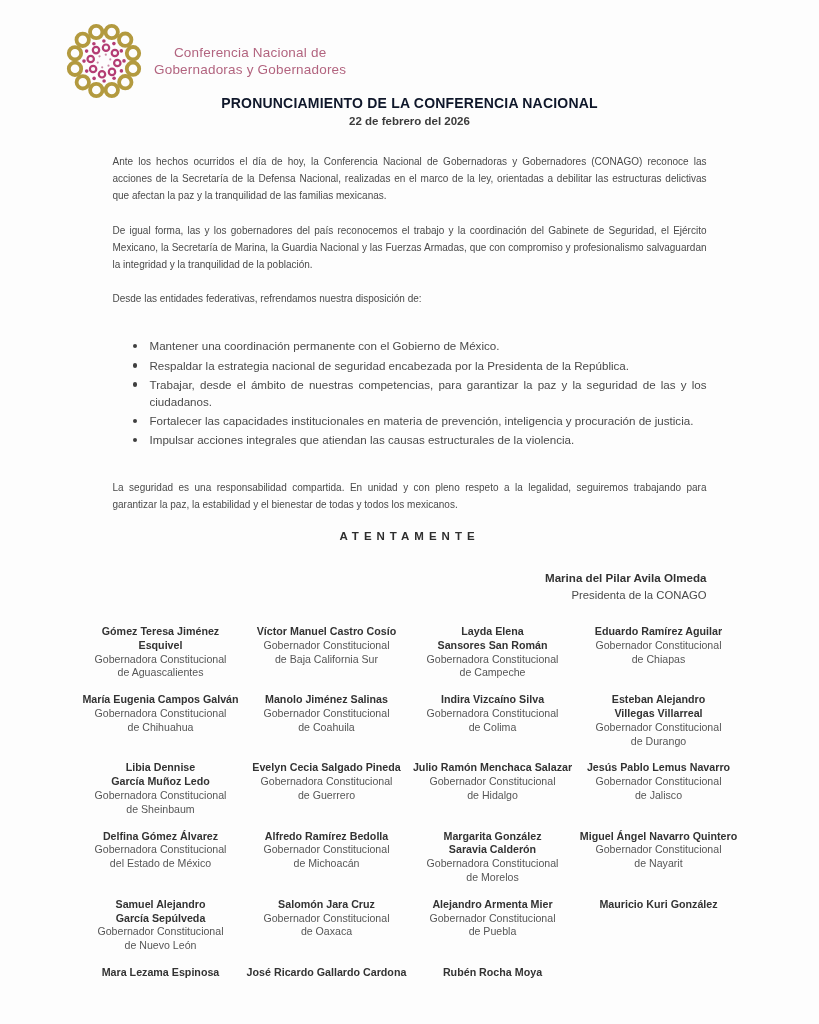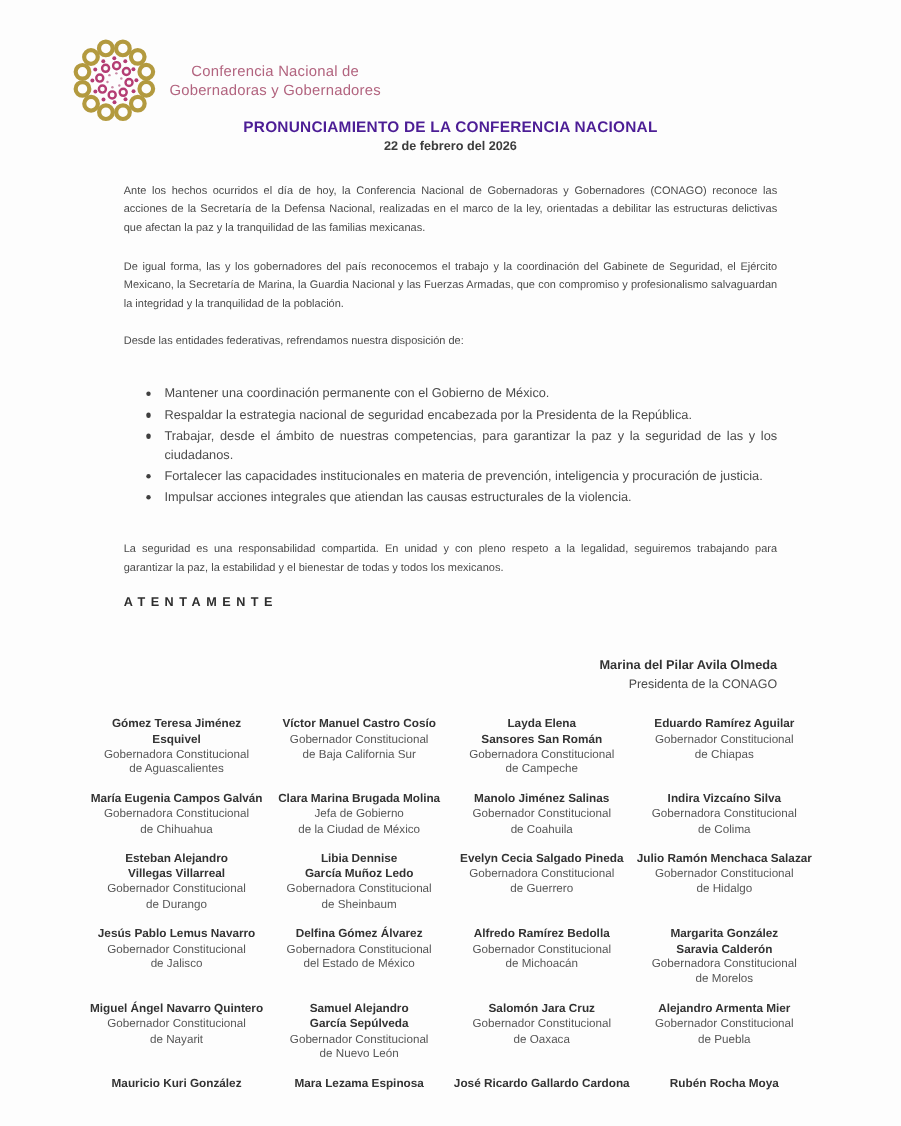--- a/index.html
+++ b/index.html
@@ -1,44 +1,44 @@
 <!DOCTYPE html>
 <html><head>
 <meta charset="utf-8">
 <style>
   * { margin: 0; padding: 0; box-sizing: border-box; }
   html, body { background: #ffffff; }
   body { width: 819px; height: 1024px; position: relative; overflow: hidden;
          font-family: "Liberation Sans", sans-serif; }
-  .page { width: 819px; height: 1024px; background: #fdfdfd; padding-top: 28px; }
+  .page { width: 819px; height: 1024px; background: #fdfdfd; padding-top: 16px; }
 
   
   .logo-row { display: flex; align-items: center; margin-left: 58px; height: 90px; }
   .logo-mark { width: 92px; height: 90px; flex: 0 0 auto; }
   .logo-text { margin-left: 4px; text-align: center; color: #b2647f;
                font-size: 13.5px; line-height: 17px; letter-spacing: .2px; }
 
   
   .title-block { text-align: center; margin-top: -12px; }
-  .title-line { font-weight: bold; color: #4c1d95; font-size: 14px; line-height: 18px; letter-spacing: .2px; }
+  .title-line { font-weight: bold; color: #0f172a; font-size: 14px; line-height: 18px; letter-spacing: .2px; }
   .doc-date { font-weight: bold; color: #3c3c3c; font-size: 11.5px; margin-top: 3px; }
 
   
   .body-text { width: 594px; margin: 26px auto 0 auto; color: #4a4a4a; }
   .para { font-size: 10px; line-height: 17.2px; text-align: justify; margin-bottom: 17px; }
   .list-intro { margin-bottom: 30px; }
   ul.commitments { list-style: none; margin: 0 0 16px 0; padding: 0 0 0 20px; }
   ul.commitments li { position: relative; padding-left: 17px; font-size: 11.6px;
                       line-height: 17.2px; text-align: justify; margin-bottom: 2px; }
   ul.commitments li::before { content: ""; position: absolute; left: 0; top: 6.5px;
                               width: 4.5px; height: 4.5px; border-radius: 50%; background: #3f3f3f; }
   .closing-gap { height: 14px; }
 
-  .salutation { font-weight: bold; color: #2e2e2e; font-size: 11.5px;
-                letter-spacing: 5px; margin: 10px 0 43px 0; }
+  .salutation { text-align: center; font-weight: bold; color: #2e2e2e; font-size: 11.5px;
+                letter-spacing: 5px; margin: 10px 0 28px 0; }
 
   .president { text-align: right; color: #4a4a4a; font-size: 11.3px; line-height: 15.5px; }
   .president .p-name { font-weight: bold; color: #333333; font-size: 11.6px; margin-bottom: 2px; }
 
   
   .sign-grid { width: 660px; margin: 22px auto 0 auto; display: grid;
                grid-template-columns: repeat(4, 1fr); column-gap: 4px; row-gap: 13px; }
   .sign-cell { text-align: center; color: #565656; font-size: 10.6px; line-height: 13.8px; }
   .sign-cell .s-name { font-weight: bold; color: #333333; font-size: 10.7px;
                        white-space: pre-line; }
@@ -147,25 +147,20 @@
         <div class="s-name">Eduardo Ramírez Aguilar</div>
         <div>Gobernador Constitucional</div>
         <div>de Chiapas</div>
       </div>
       <div class="sign-cell">
         <div class="s-name">María Eugenia Campos Galván</div>
         <div>Gobernadora Constitucional</div>
         <div>de Chihuahua</div>
       </div>
       <div class="sign-cell">
-        <div class="s-name">Clara Marina Brugada Molina</div>
-        <div>Jefa de Gobierno</div>
-        <div>de la Ciudad de México</div>
-      </div>
-      <div class="sign-cell">
         <div class="s-name">Manolo Jiménez Salinas</div>
         <div>Gobernador Constitucional</div>
         <div>de Coahuila</div>
       </div>
       <div class="sign-cell">
         <div class="s-name">Indira Vizcaíno Silva</div>
         <div>Gobernadora Constitucional</div>
         <div>de Colima</div>
       </div>
       <div class="sign-cell">

